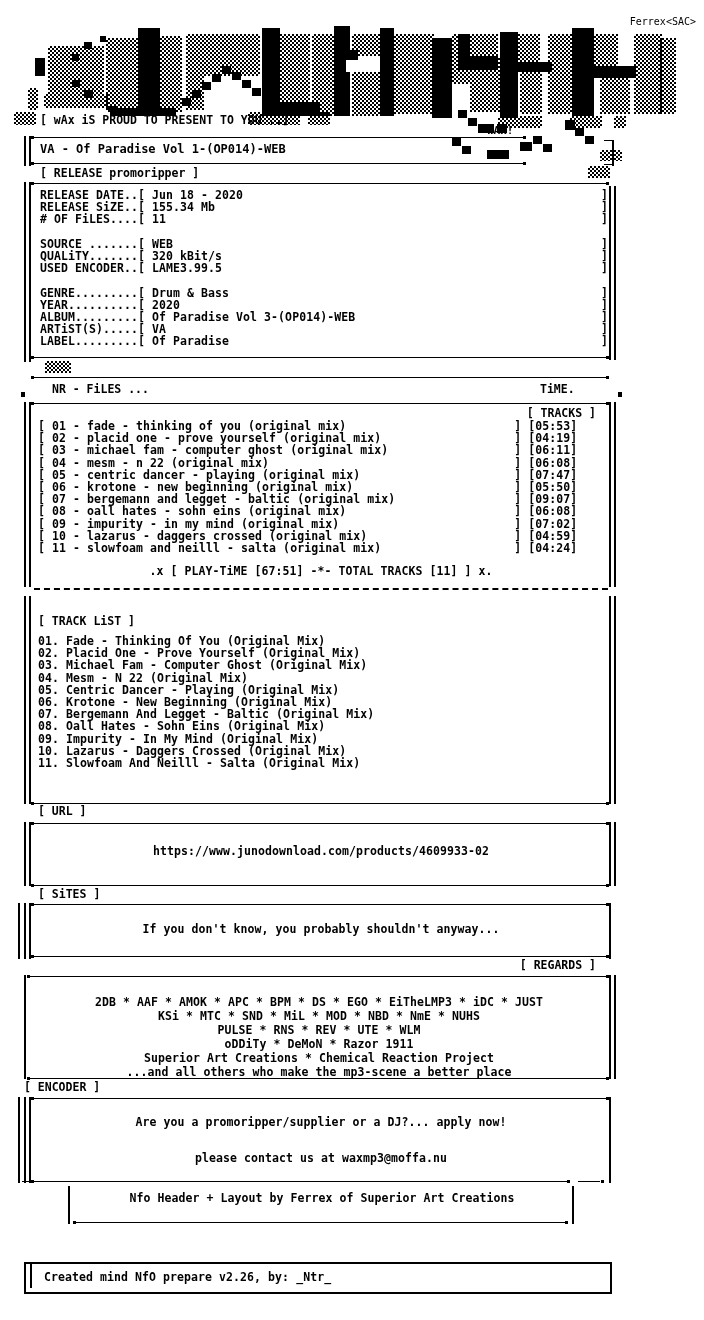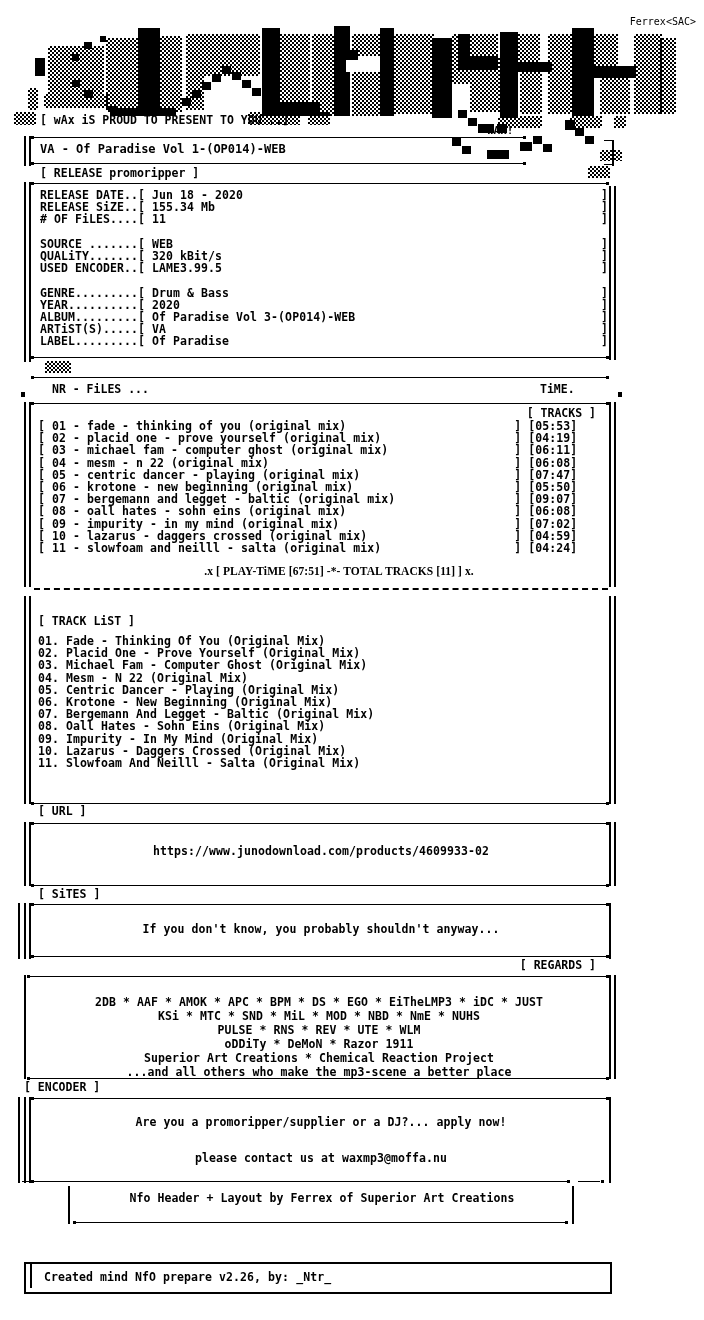--- a/index.html
+++ b/index.html
@@ -297,21 +297,21 @@
 [ 02 - placid one - prove yourself (original mix)                   ] [04:19]
 [ 03 - michael fam - computer ghost (original mix)                  ] [06:11]
 [ 04 - mesm - n 22 (original mix)                                   ] [06:08]
 [ 05 - centric dancer - playing (original mix)                      ] [07:47]
 [ 06 - krotone - new beginning (original mix)                       ] [05:50]
 [ 07 - bergemann and legget - baltic (original mix)                 ] [09:07]
 [ 08 - oall hates - sohn eins (original mix)                        ] [06:08]
 [ 09 - impurity - in my mind (original mix)                         ] [07:02]
 [ 10 - lazarus - daggers crossed (original mix)                     ] [04:59]
 [ 11 - slowfoam and neilll - salta (original mix)                   ] [04:24]</div>
-    <div class="mono centered" style="position:absolute;left:52px;top:565px;width:574px;font-family:Liberation Serif, serif;">.x [ PLAY-TiME [67:51] -*- TOTAL TRACKS [11] ] x.</div>
+    <div class="mono centered" style="position:absolute;left:34px;top:565px;width:574px;">.x [ PLAY-TiME [67:51] -*- TOTAL TRACKS [11] ] x.</div>
     <div class="dashline" style="left:34px;top:588px;width:574px;"></div>
   </div>
 
   <div>
     <div class="vline" style="left:24px;top:596px;height:208px;"></div>
     <div class="vline" style="left:29px;top:596px;height:208px;"></div>
     <div class="vline" style="left:609px;top:596px;height:208px;"></div>
     <div class="vline" style="left:614px;top:596px;height:208px;"></div>
     <div class="label" style="left:38px;top:615px;">[ TRACK LiST ]</div>
     <div class="mono" id="tracklist-body" style="position:absolute;left:38px;top:635px;">01. Fade - Thinking Of You (Original Mix)

